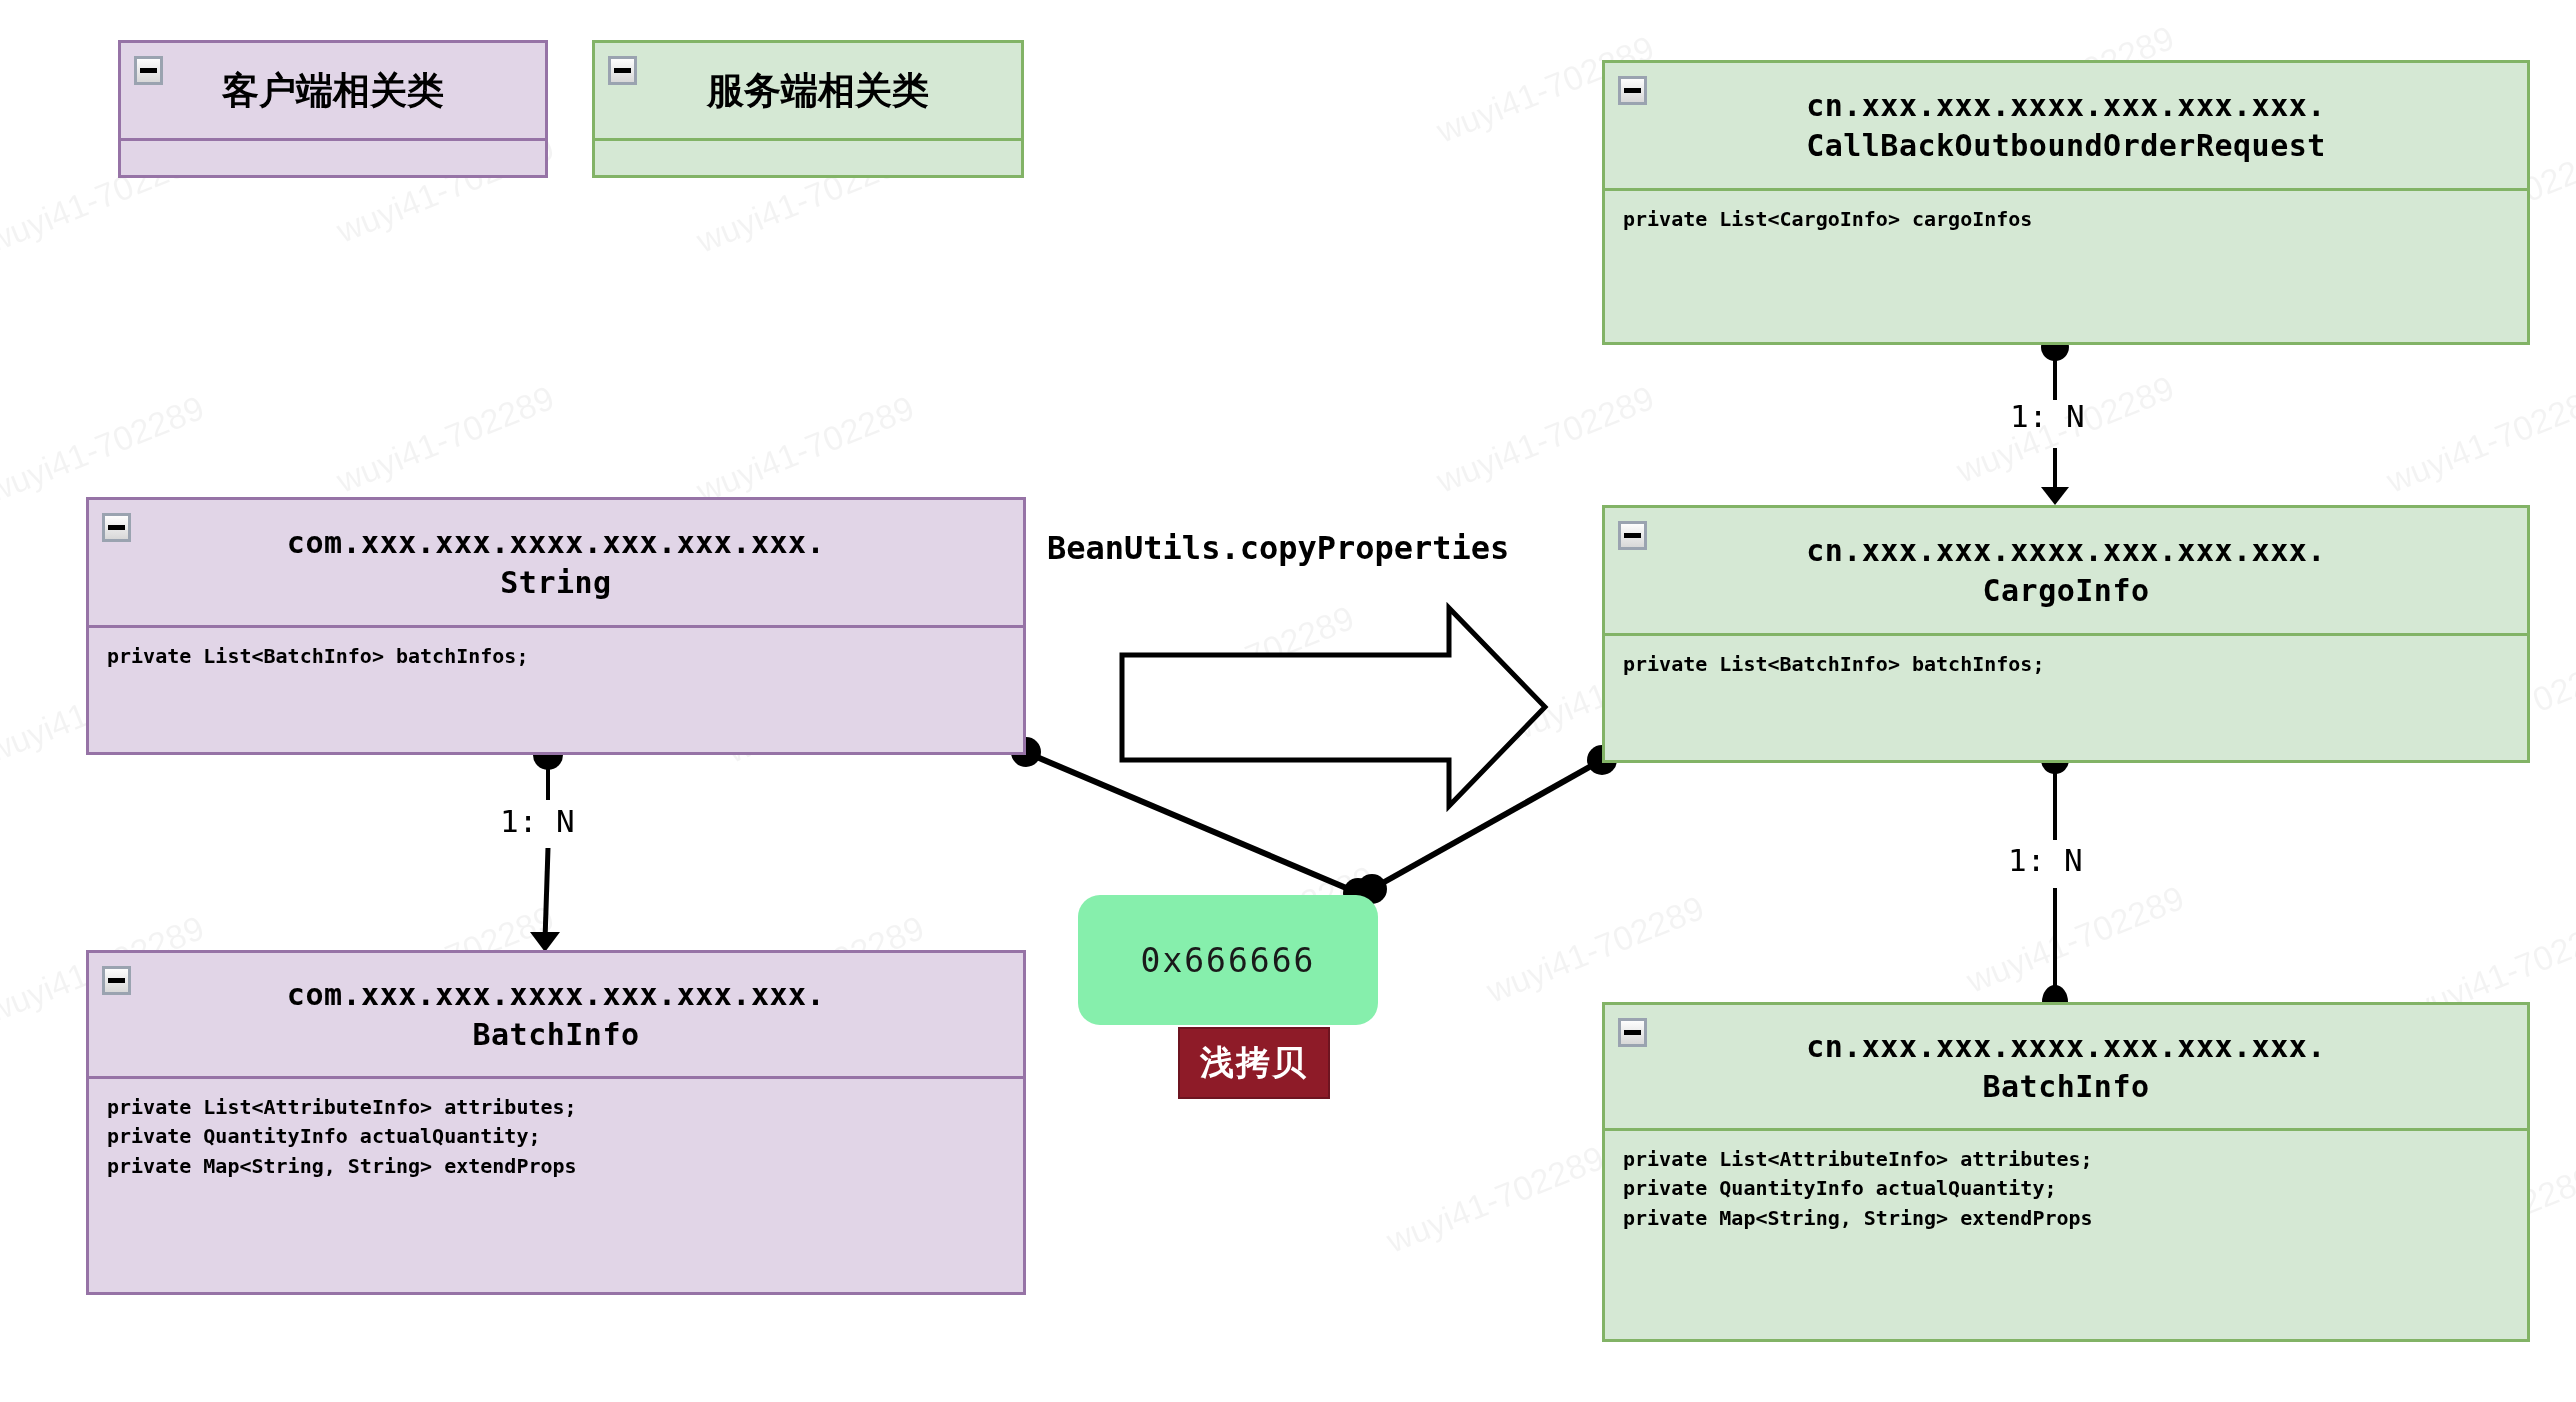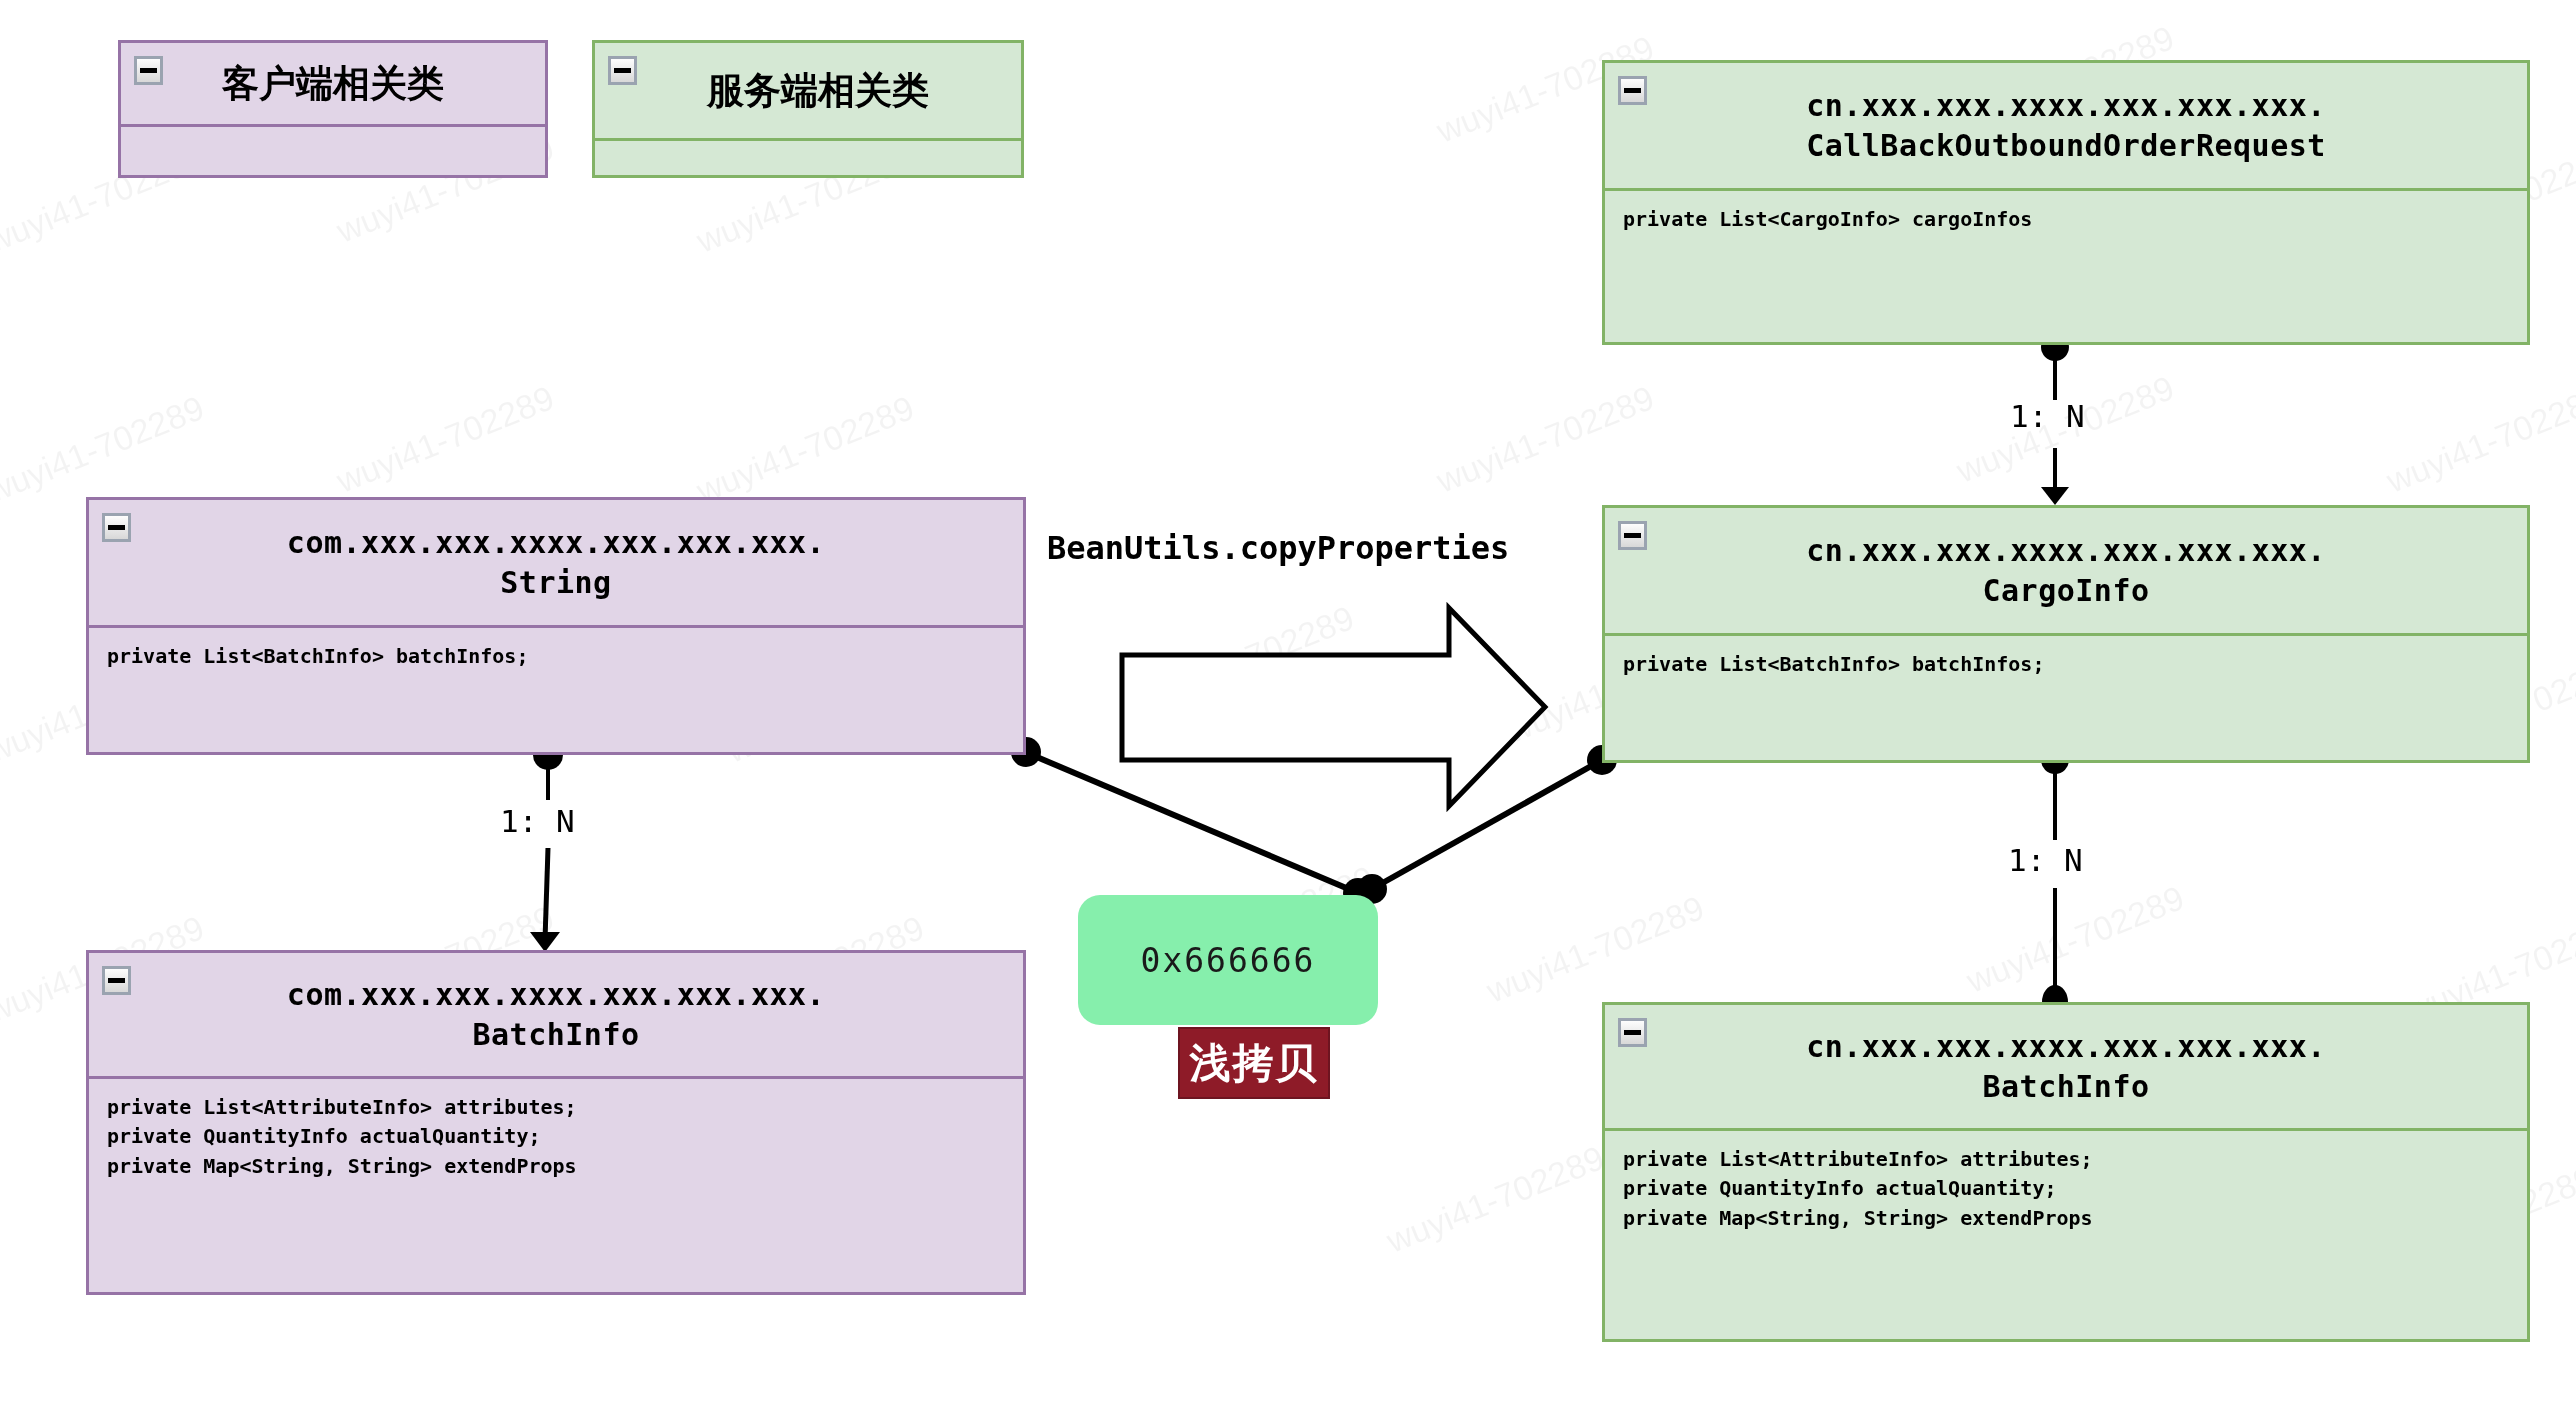--- a/index.html
+++ b/index.html
@@ -60,21 +60,21 @@
     font-family:"DejaVu Sans Mono","Liberation Mono",monospace;
     font-size:33px;color:#1a1a1a;letter-spacing:2px;
   }
   .badge{
     position:absolute;box-sizing:border-box;
     background:#8e1b28;border:2px solid #6d1420;
     display:flex;align-items:center;justify-content:center;
   }
   .badge span{
     font-family:"Liberation Sans",sans-serif;font-weight:bold;
-    font-size:41px;color:#ffffff;letter-spacing:2px;
+    font-size:34px;color:#ffffff;letter-spacing:2px;
   }
   .mult-label{
     position:absolute;
     font-family:"DejaVu Sans Mono","Liberation Mono",monospace;
     font-size:31px;color:#000;white-space:pre;
   }
 
   
   .wm{position:absolute;color:#000;opacity:.045;font-size:34px;
       font-family:"Liberation Sans",sans-serif;transform:rotate(-22deg);
@@ -149,21 +149,21 @@
     <g>
       <line x1="1602" y1="760" x2="1370" y2="890" stroke="#000" stroke-width="6"></line>
       <circle cx="1602" cy="760" r="15" fill="#000"></circle>
       <circle cx="1372" cy="889" r="15" fill="#000"></circle>
     </g>
 
     <polygon points="1122,655 1449,655 1449,608 1545,707 1449,806 1449,760 1122,760" fill="#ffffff" stroke="#000" stroke-width="5" stroke-linejoin="miter"></polygon>
   </svg>
 
   <div class="umlbox" style="left:118px;top:40px;width:430px;height:138px;">
-    <div class="uml-head" style="height:81px;">
+    <div class="uml-head" style="height:95px;">
       <span class="collapse-icon">
           <i></i>
         </span>
       <span class="cn-title">客户端相关类</span>
     </div>
     <div class="uml-divider"></div>
     <div class="uml-body"></div>
   </div>
 
   <div class="umlbox green" style="left:592px;top:40px;width:432px;height:138px;">

